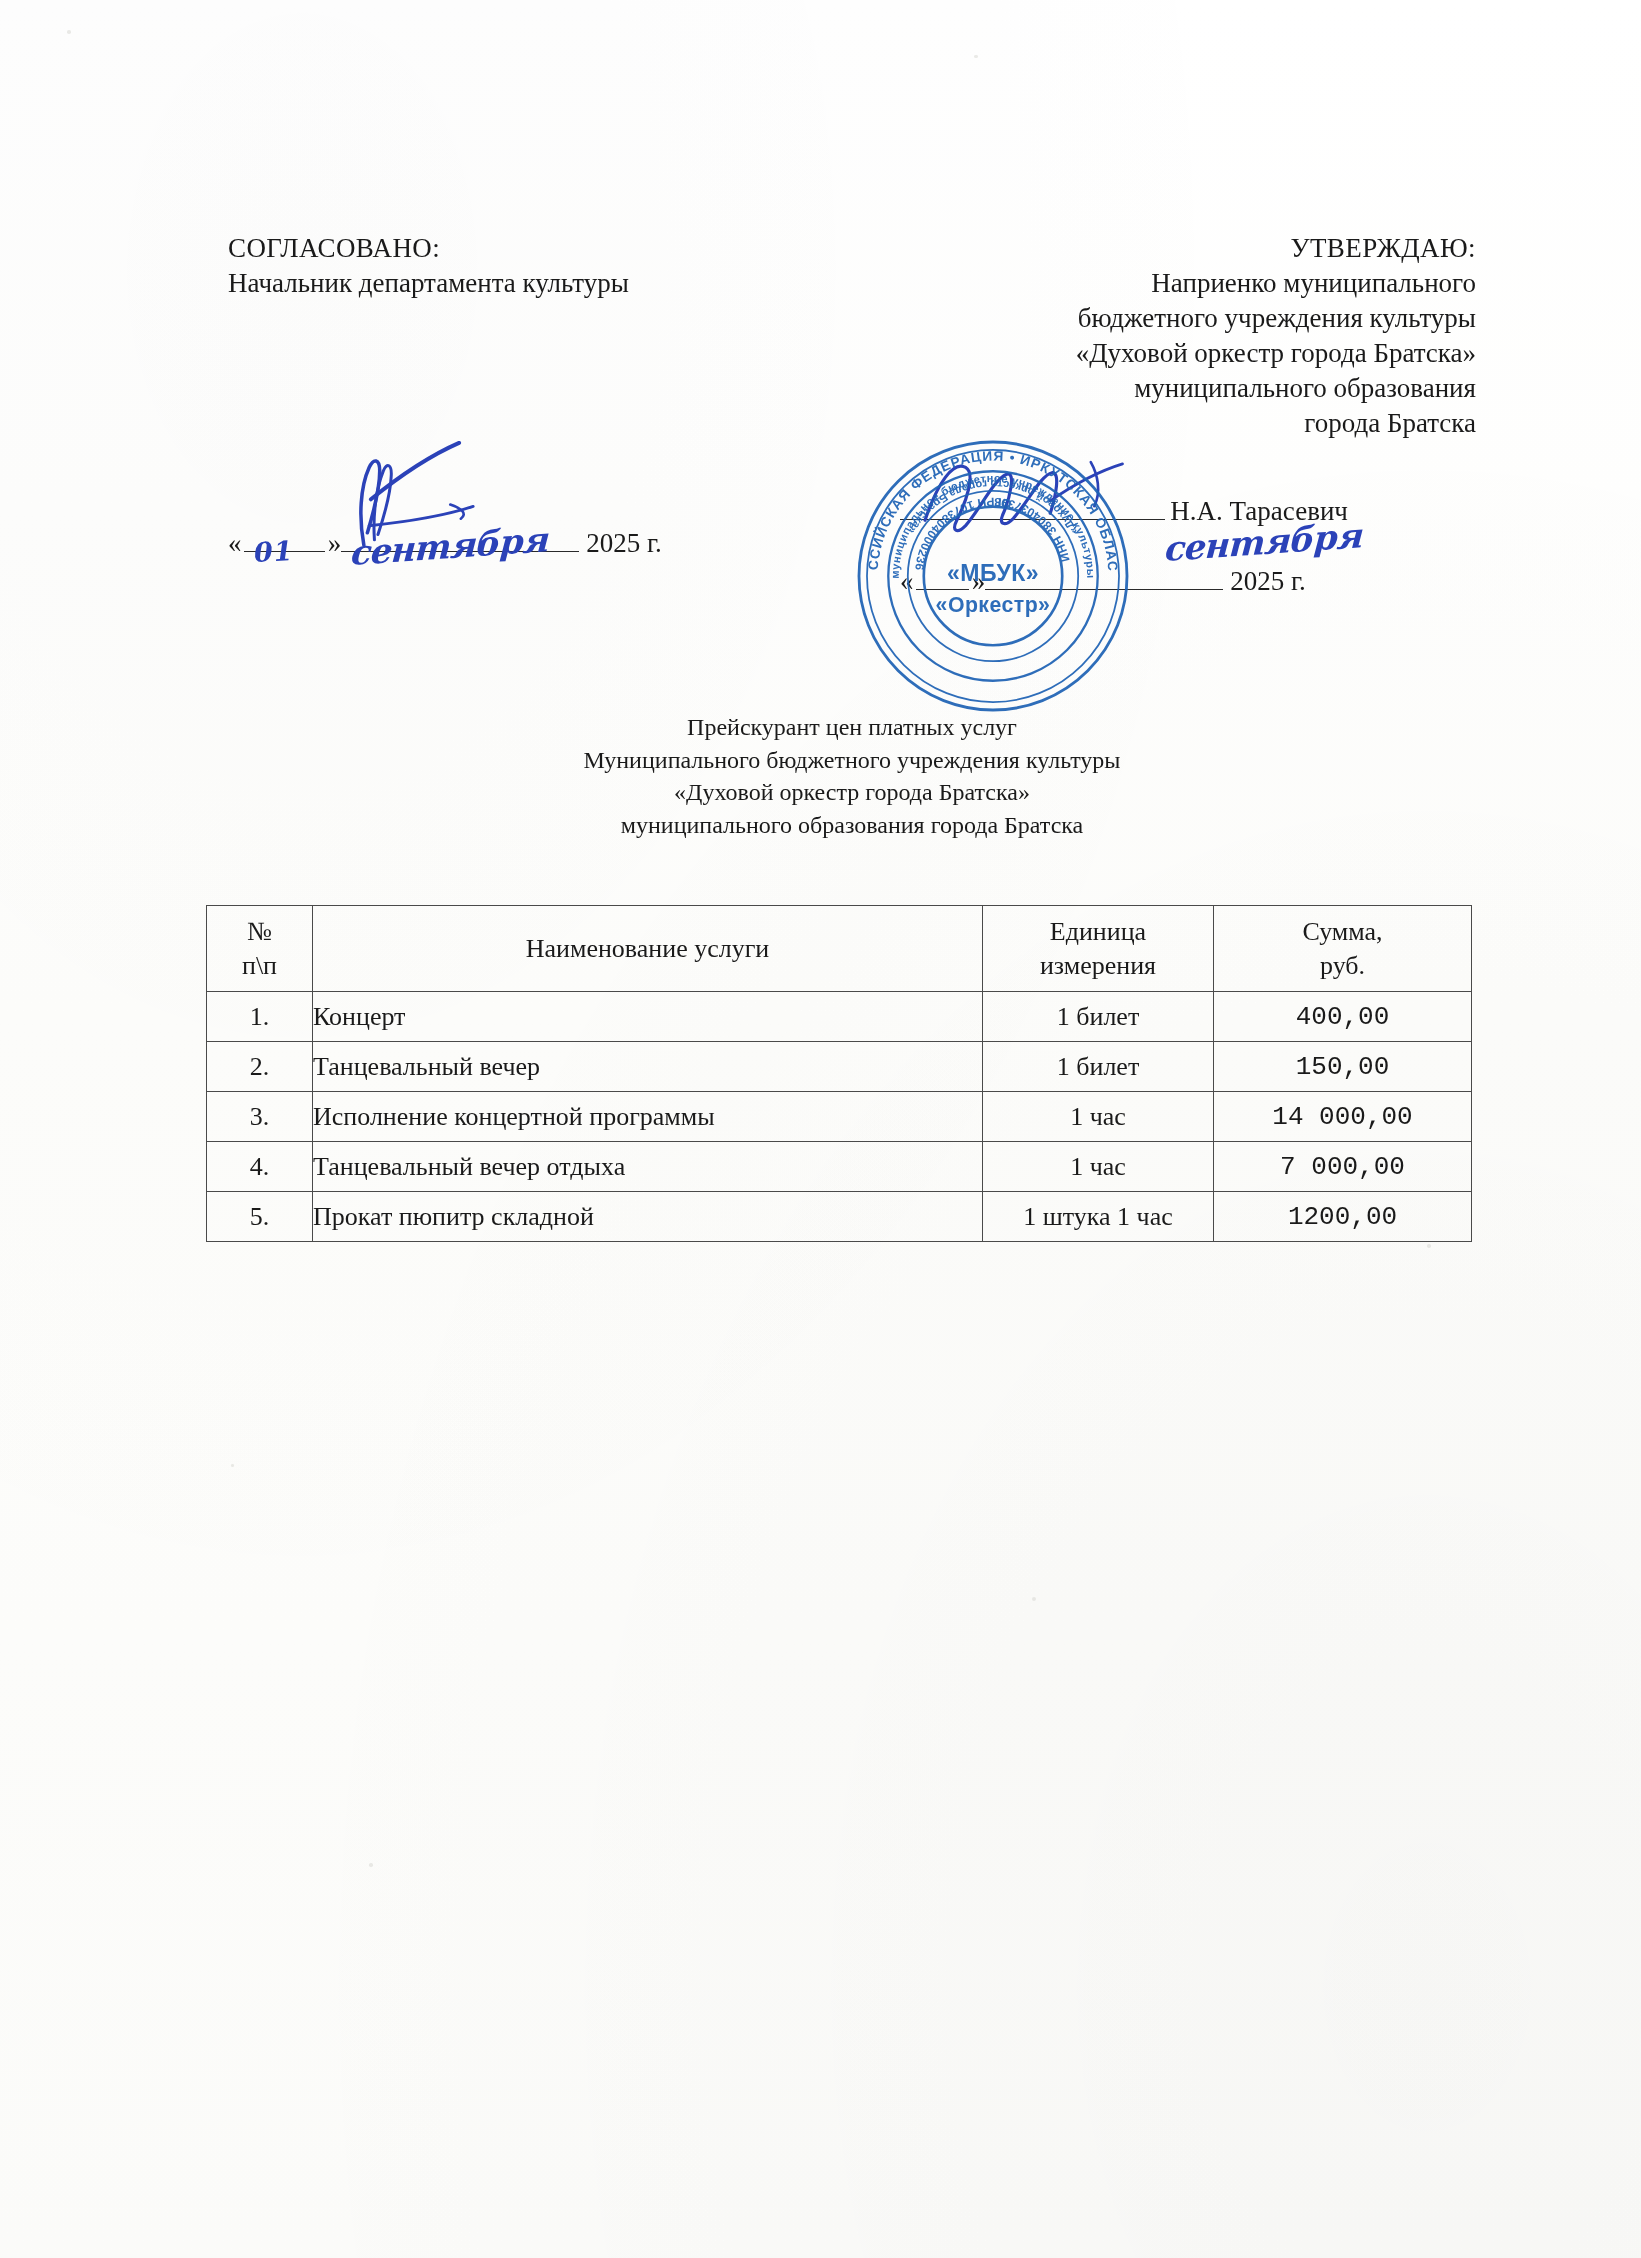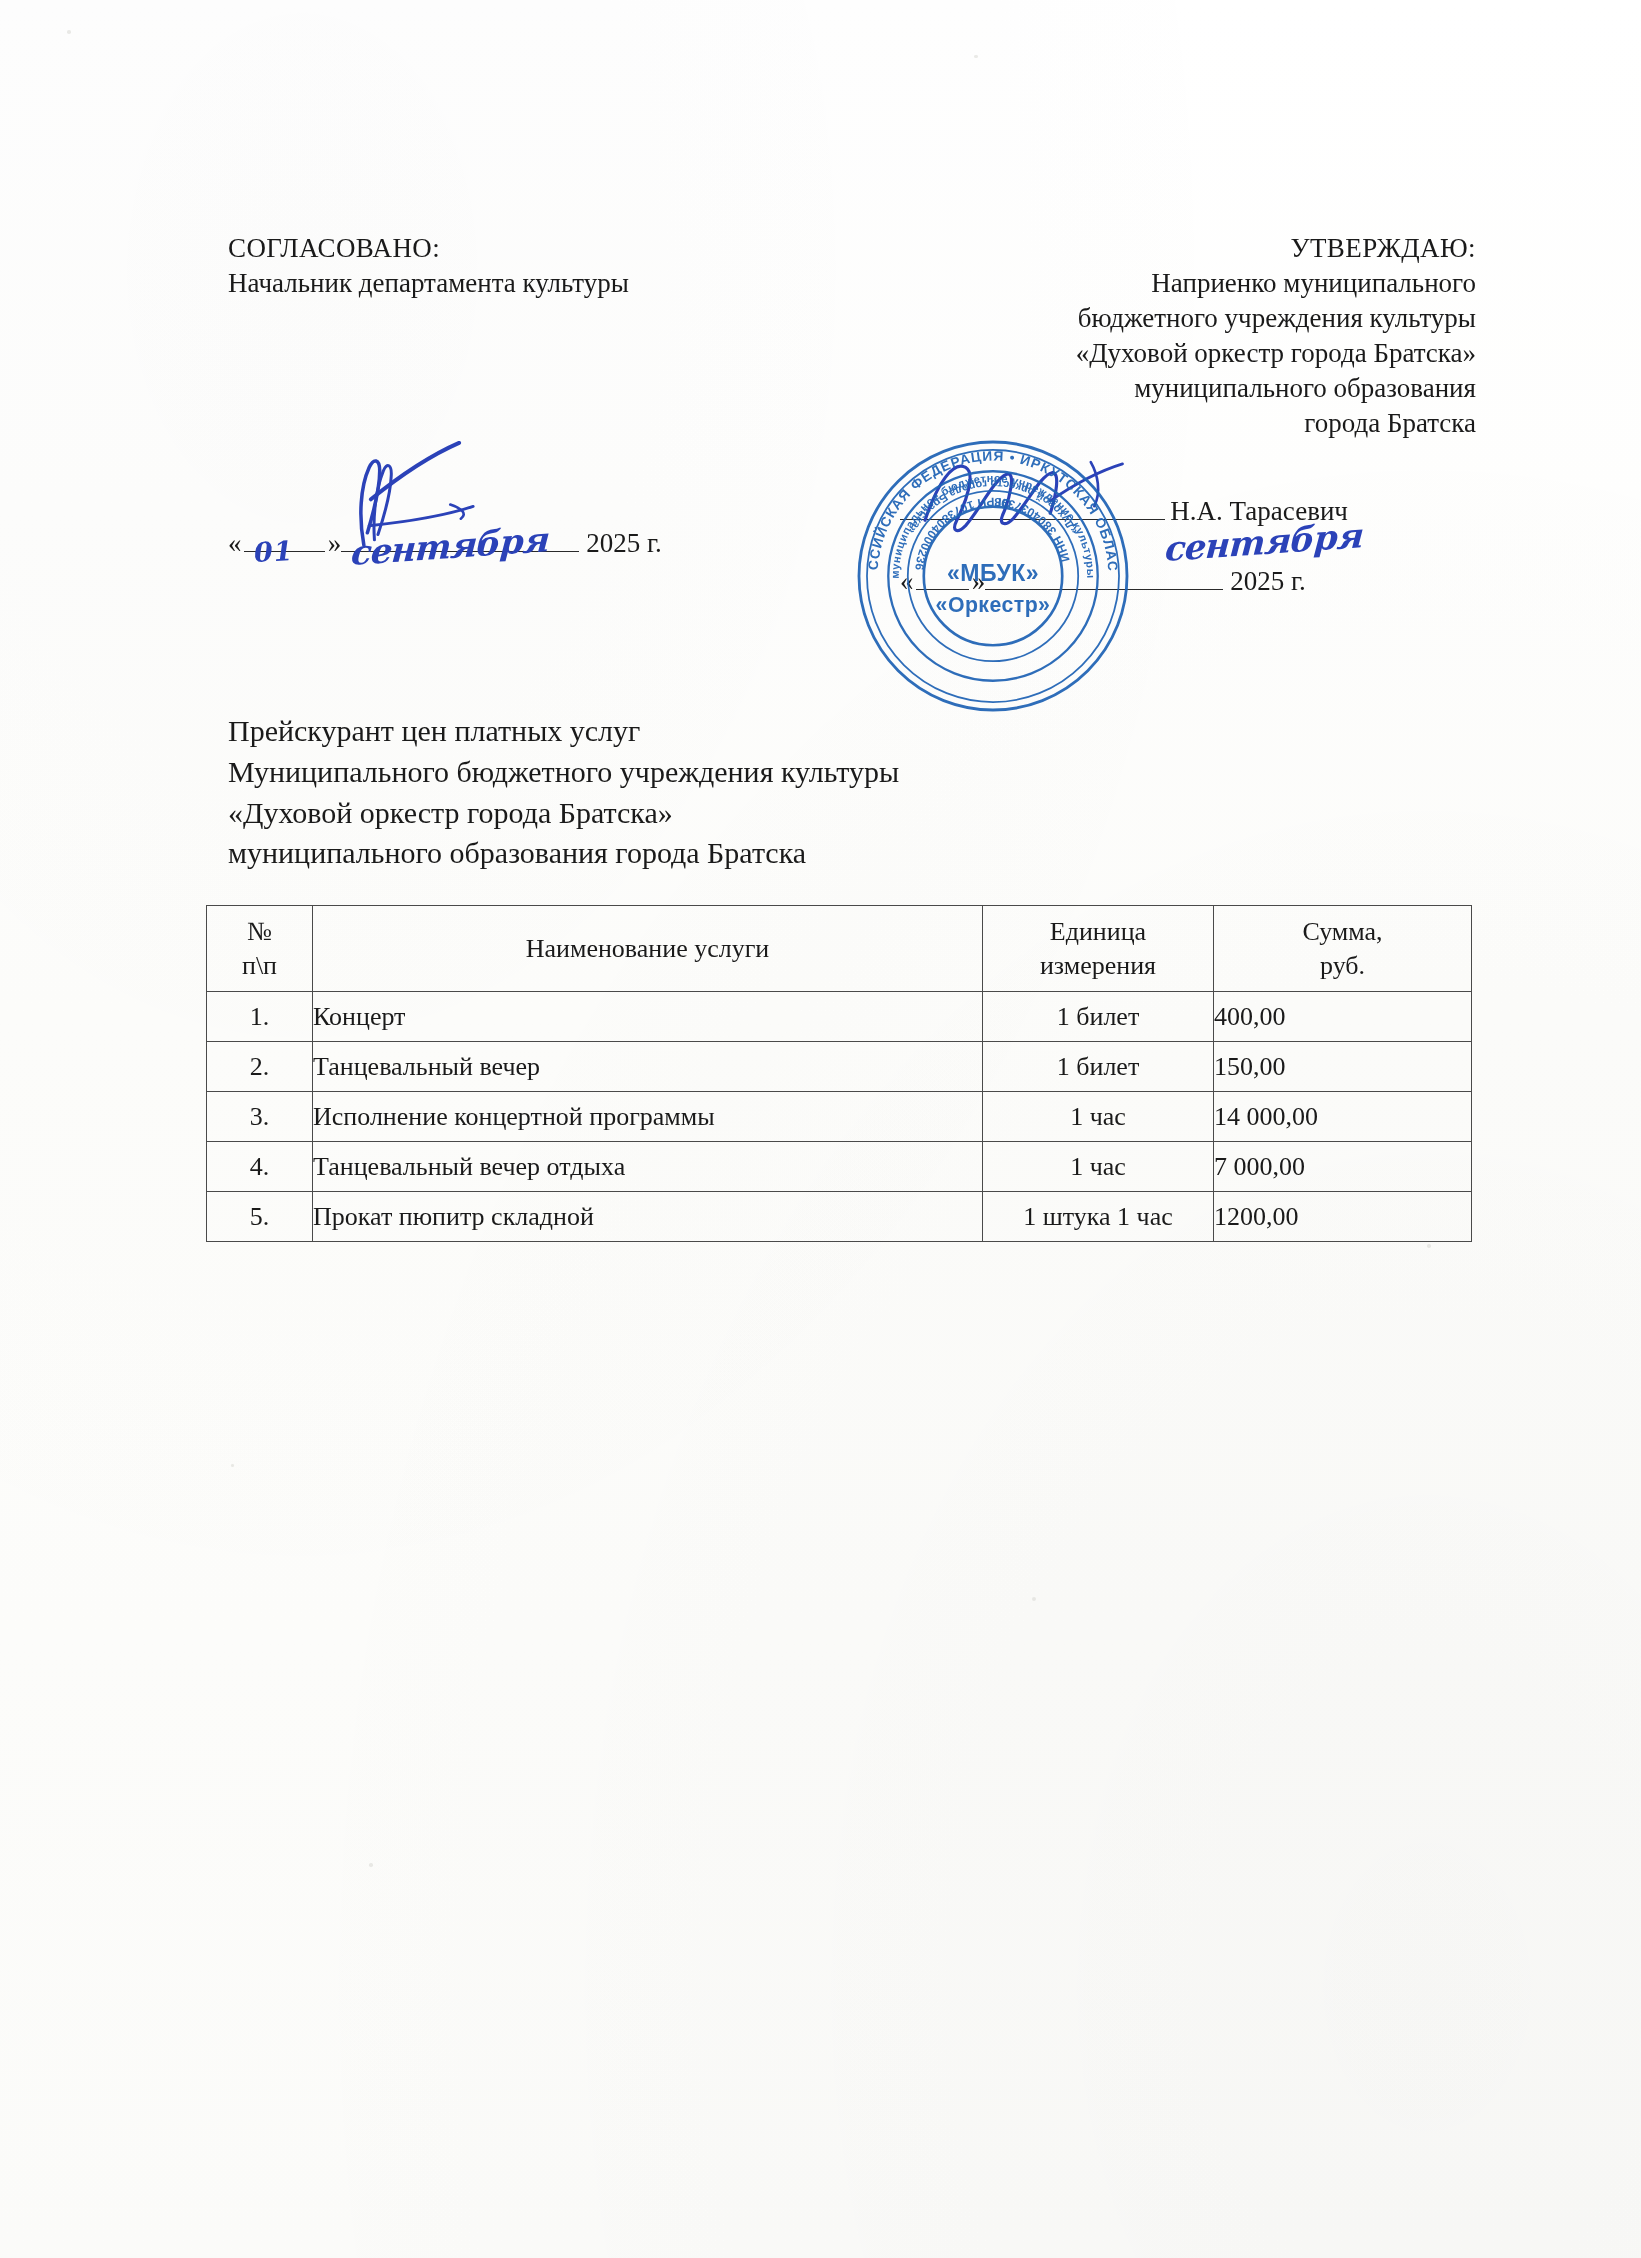--- a/index.html
+++ b/index.html
@@ -117,21 +117,22 @@
     pointer-events: none;
     opacity: .93;
   }
 
   
   .doc-title {
     position: absolute;
     left: 228px;
     top: 711px;
     width: 1248px;
-    font-size: 30px;
+    text-align: center;
+    font-size: 24px;
     line-height: 1.36;
   }
 
   
   .table-wrap {
     position: absolute;
     left: 206px;
     top: 905px;
     width: 1266px;
   }
@@ -149,21 +150,21 @@
   }
   .col-num   { width: 106px; }
   .col-name  { width: 670px; }
   .col-unit  { width: 231px; }
   .col-sum   { width: 258px; }
 
   th.h-cell { height: 85px; text-align: center; line-height: 1.28; }
   td.c-num  { height: 49px; text-align: center; }
   td.c-name { text-align: left;   padding-left: 14px; }
   td.c-unit { text-align: center; }
-  td.c-sum  { text-align: left; }
+  td.c-sum  { text-align: center; font-family: Liberation Mono, monospace; }
 
   .nowrap { white-space: nowrap; margin-top: 32px; }
 </style>
 </head>
 <body>
 
 <div class="page">
   <div class="paper-grain"></div>
 
   <div class="speck" style="left:67px;  top:30px;  width:3.5px;  height:3.5px;"></div>

